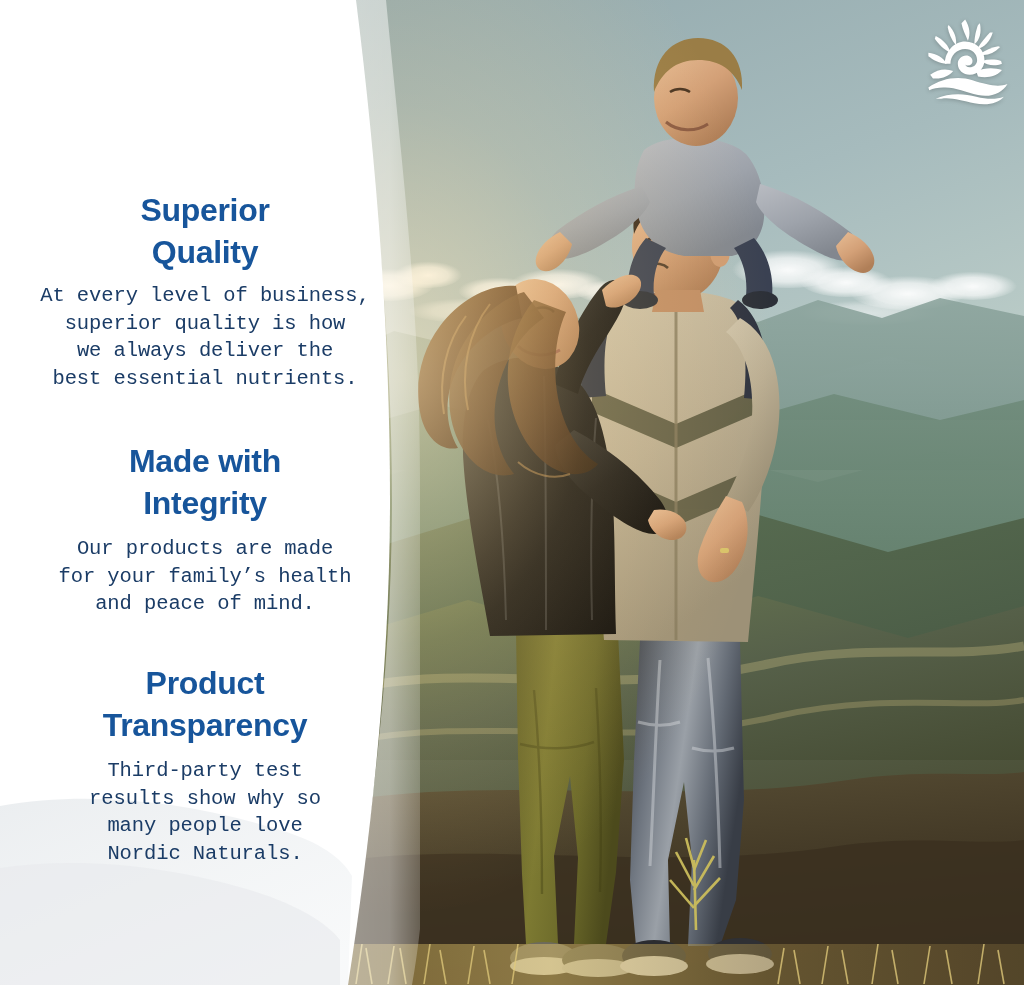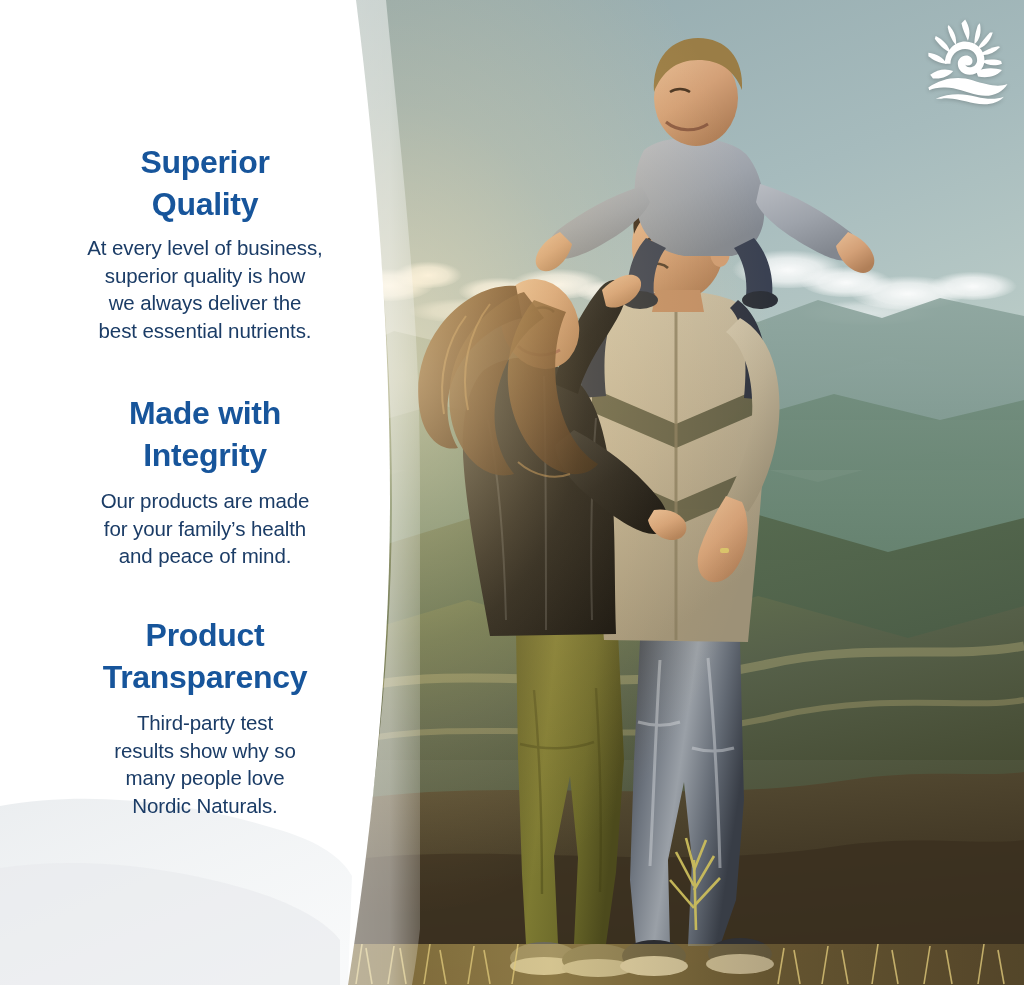--- a/index.html
+++ b/index.html
@@ -30,27 +30,29 @@
   .block{ position:absolute; width:330px; left:40px; text-align:center; }
   .block.b1{ top:141px; }
   .block.b2{ top:392px; }
   .block.b3{ top:614px; }
 
   .hd{
     color:#17559b;
     font-size:32px; line-height:42px;
     font-weight:bold; letter-spacing:-0.3px;
     white-space:pre-line;
+    margin-top:48px;
   }
   .bd{
     color:#1b3c66;
     font-size:20.5px; line-height:27.5px;
     font-weight:500; letter-spacing:-0.1px;
     white-space:pre-line;
     margin-top:9px;
+    font-family:Liberation Mono, monospace;
   }
   .block.b2 .bd{ margin-top:11px; }
   .block.b3 .bd{ margin-top:11px; }
 </style>
 </head>
 <body>
 
 <div class="stage">
 
   <div class="photo">

